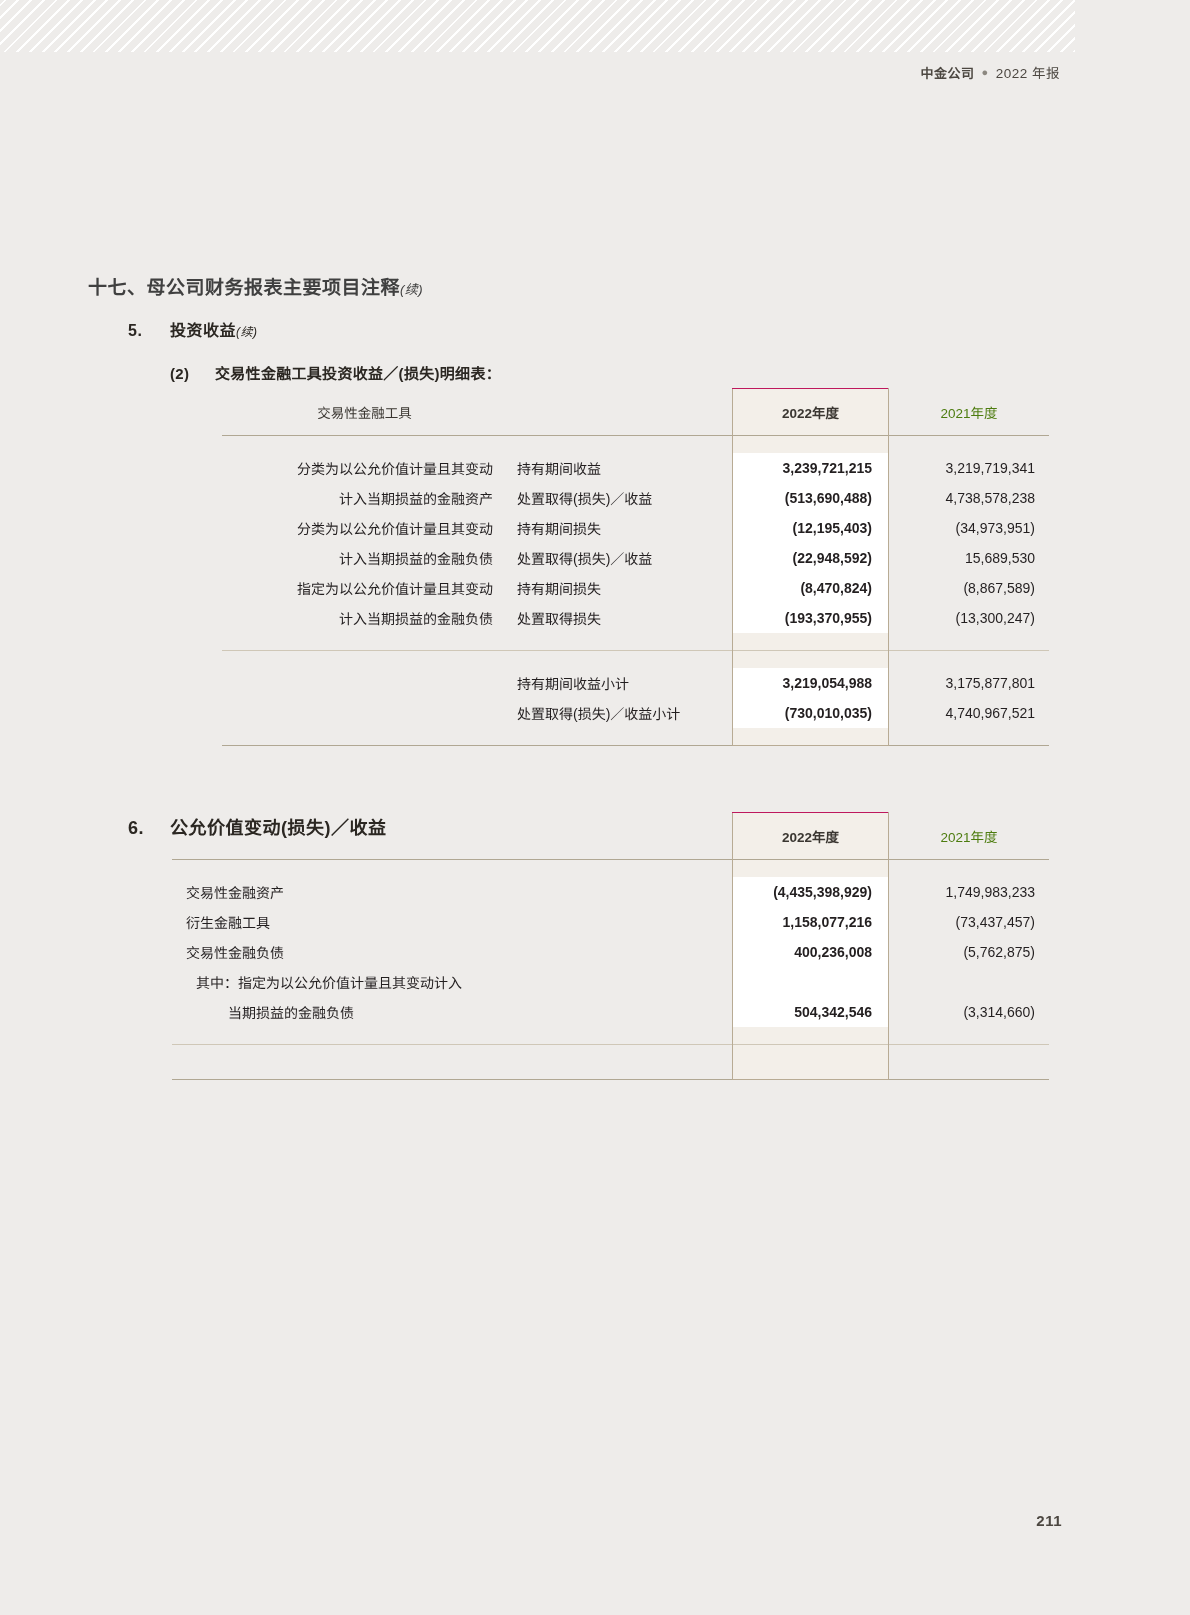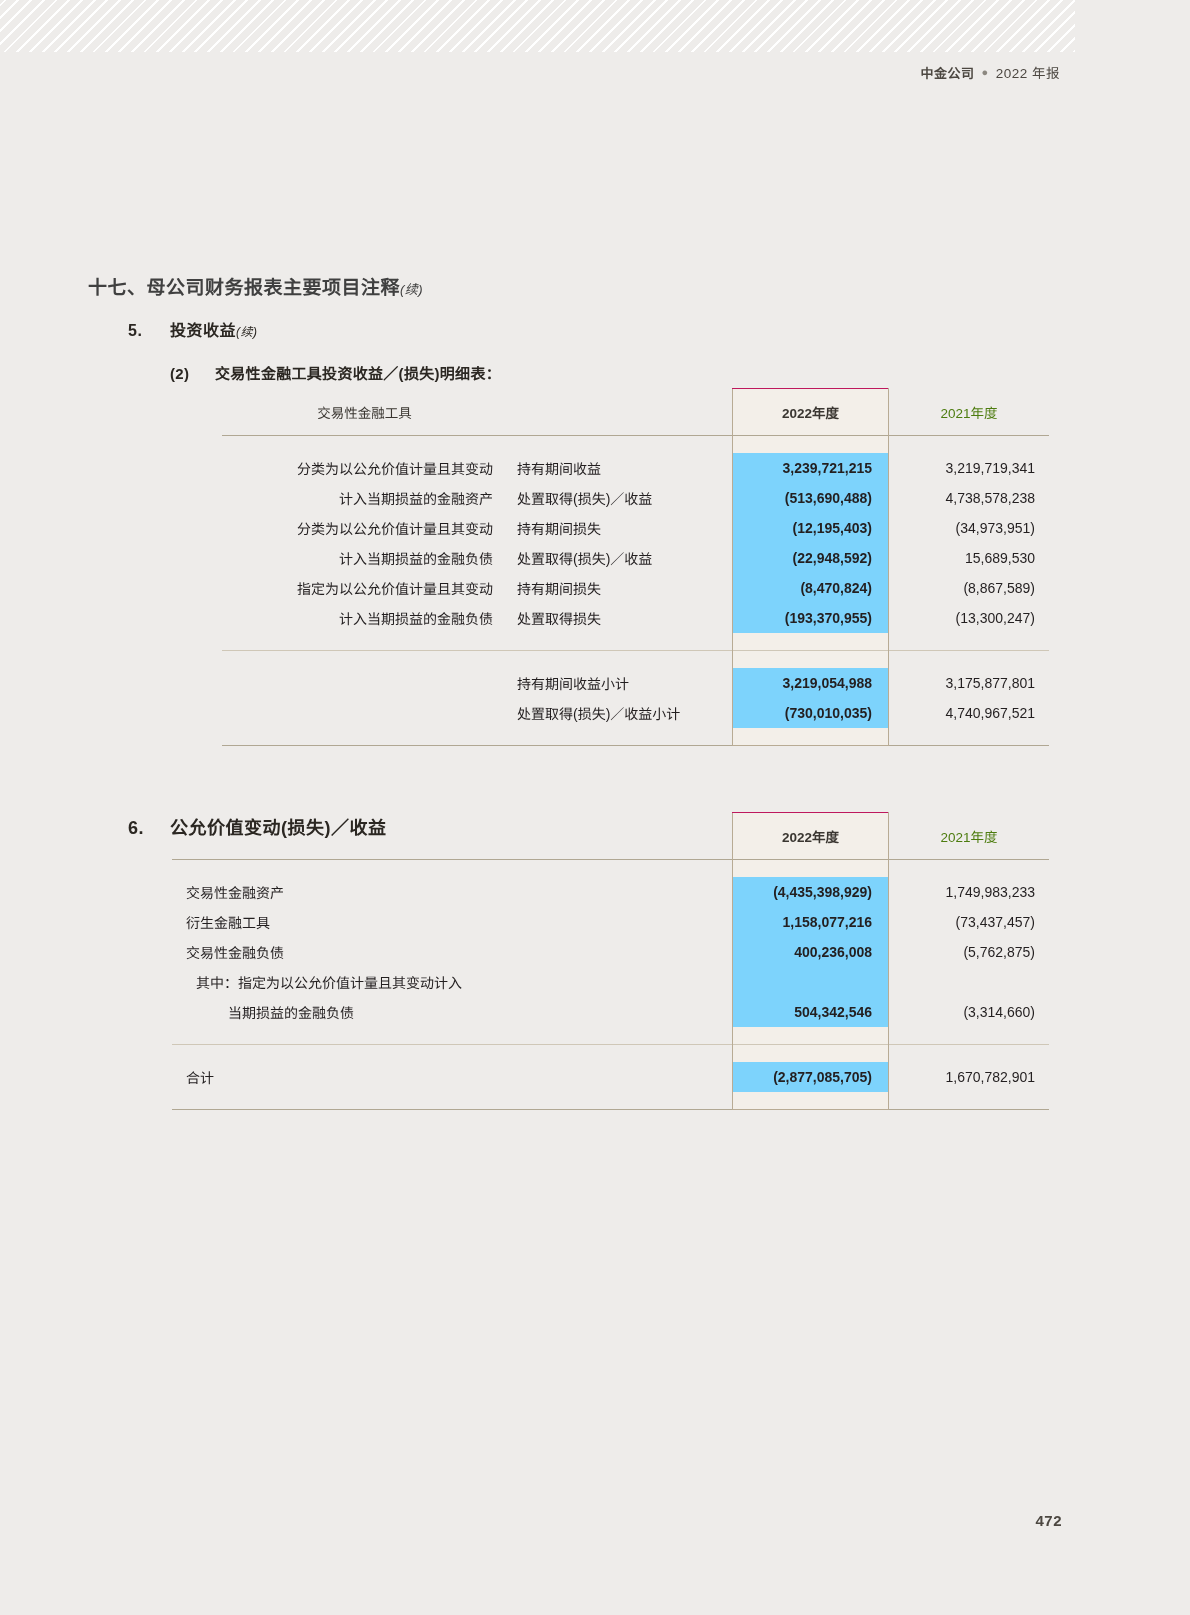--- a/index.html
+++ b/index.html
@@ -193,21 +193,21 @@
   }
   .body-row td.desc {
     text-align: left;
     padding-left: 10px;
     white-space: nowrap;
   }
   .body-row td.y1 {
     text-align: right;
     padding-right: 16px;
     font-weight: bold;
-    background: #7dd3fc;
+    background: #ffffff;
     border-left: 1px solid #b8ab94;
     border-right: 1px solid #b8ab94;
   }
   .body-row td.y2 {
     text-align: right;
     padding-right: 14px;
   }
   .spacer td {
     height: 17px;
     font-size: 0;
@@ -422,34 +422,29 @@
         <td></td>
             <td class="y1"></td>
             <td></td>
       </tr>
       <tr class="spacer">
         <td></td>
             <td class="y1"></td>
             <td></td>
       </tr>
 
-      <tr class="body-row">
-        <td class="lab-left">合计</td>
-        <td class="y1">(2,877,085,705)</td>
-        <td class="y2">1,670,782,901</td>
-      </tr>
       <tr class="spacer edge-close">
         <td></td>
             <td class="y1"></td>
             <td></td>
       </tr>
       <tr class="rule-bot">
         <td></td>
             <td></td>
             <td></td>
       </tr>
     </tbody>
       </table>
   </div>
 
-  <div class="page-num">472</div>
+  <div class="page-num">211</div>
 
 </div>
 
 </body></html>

